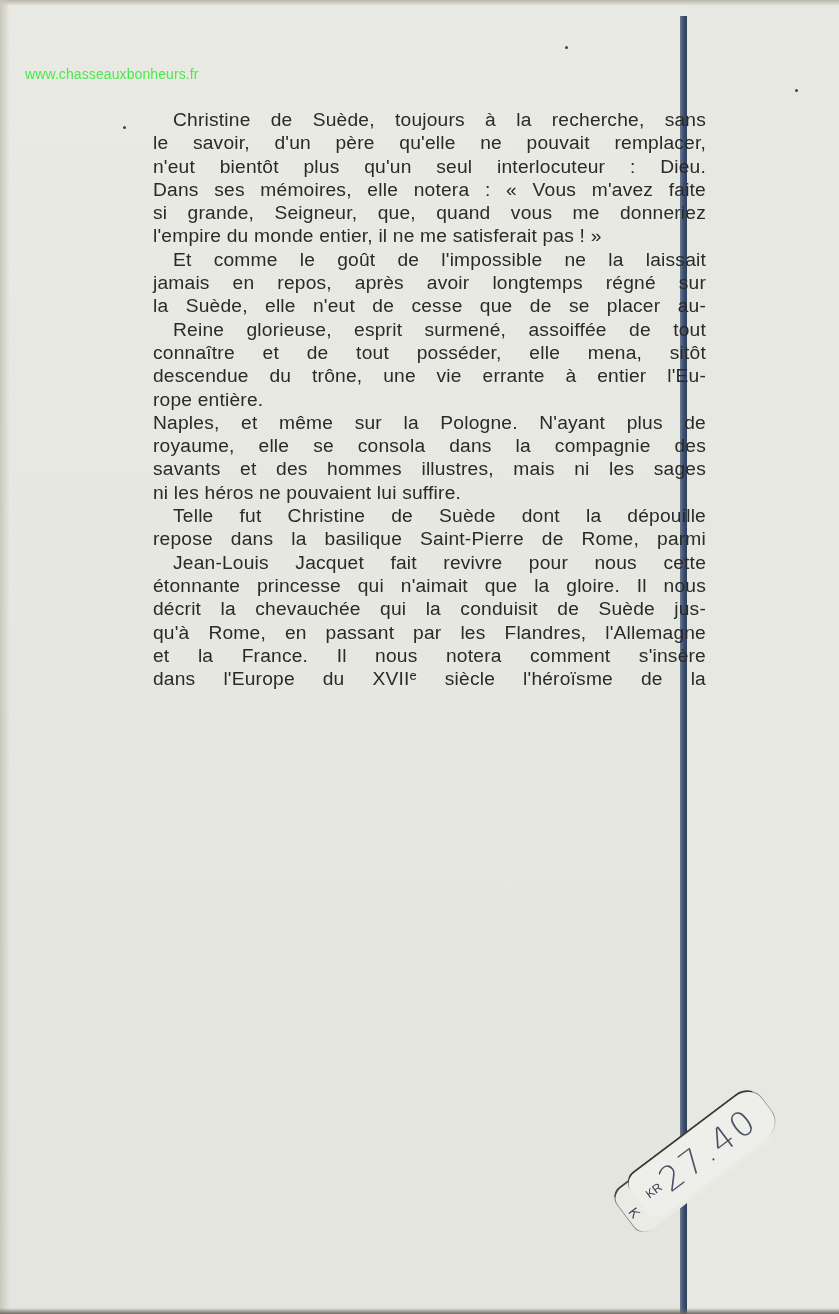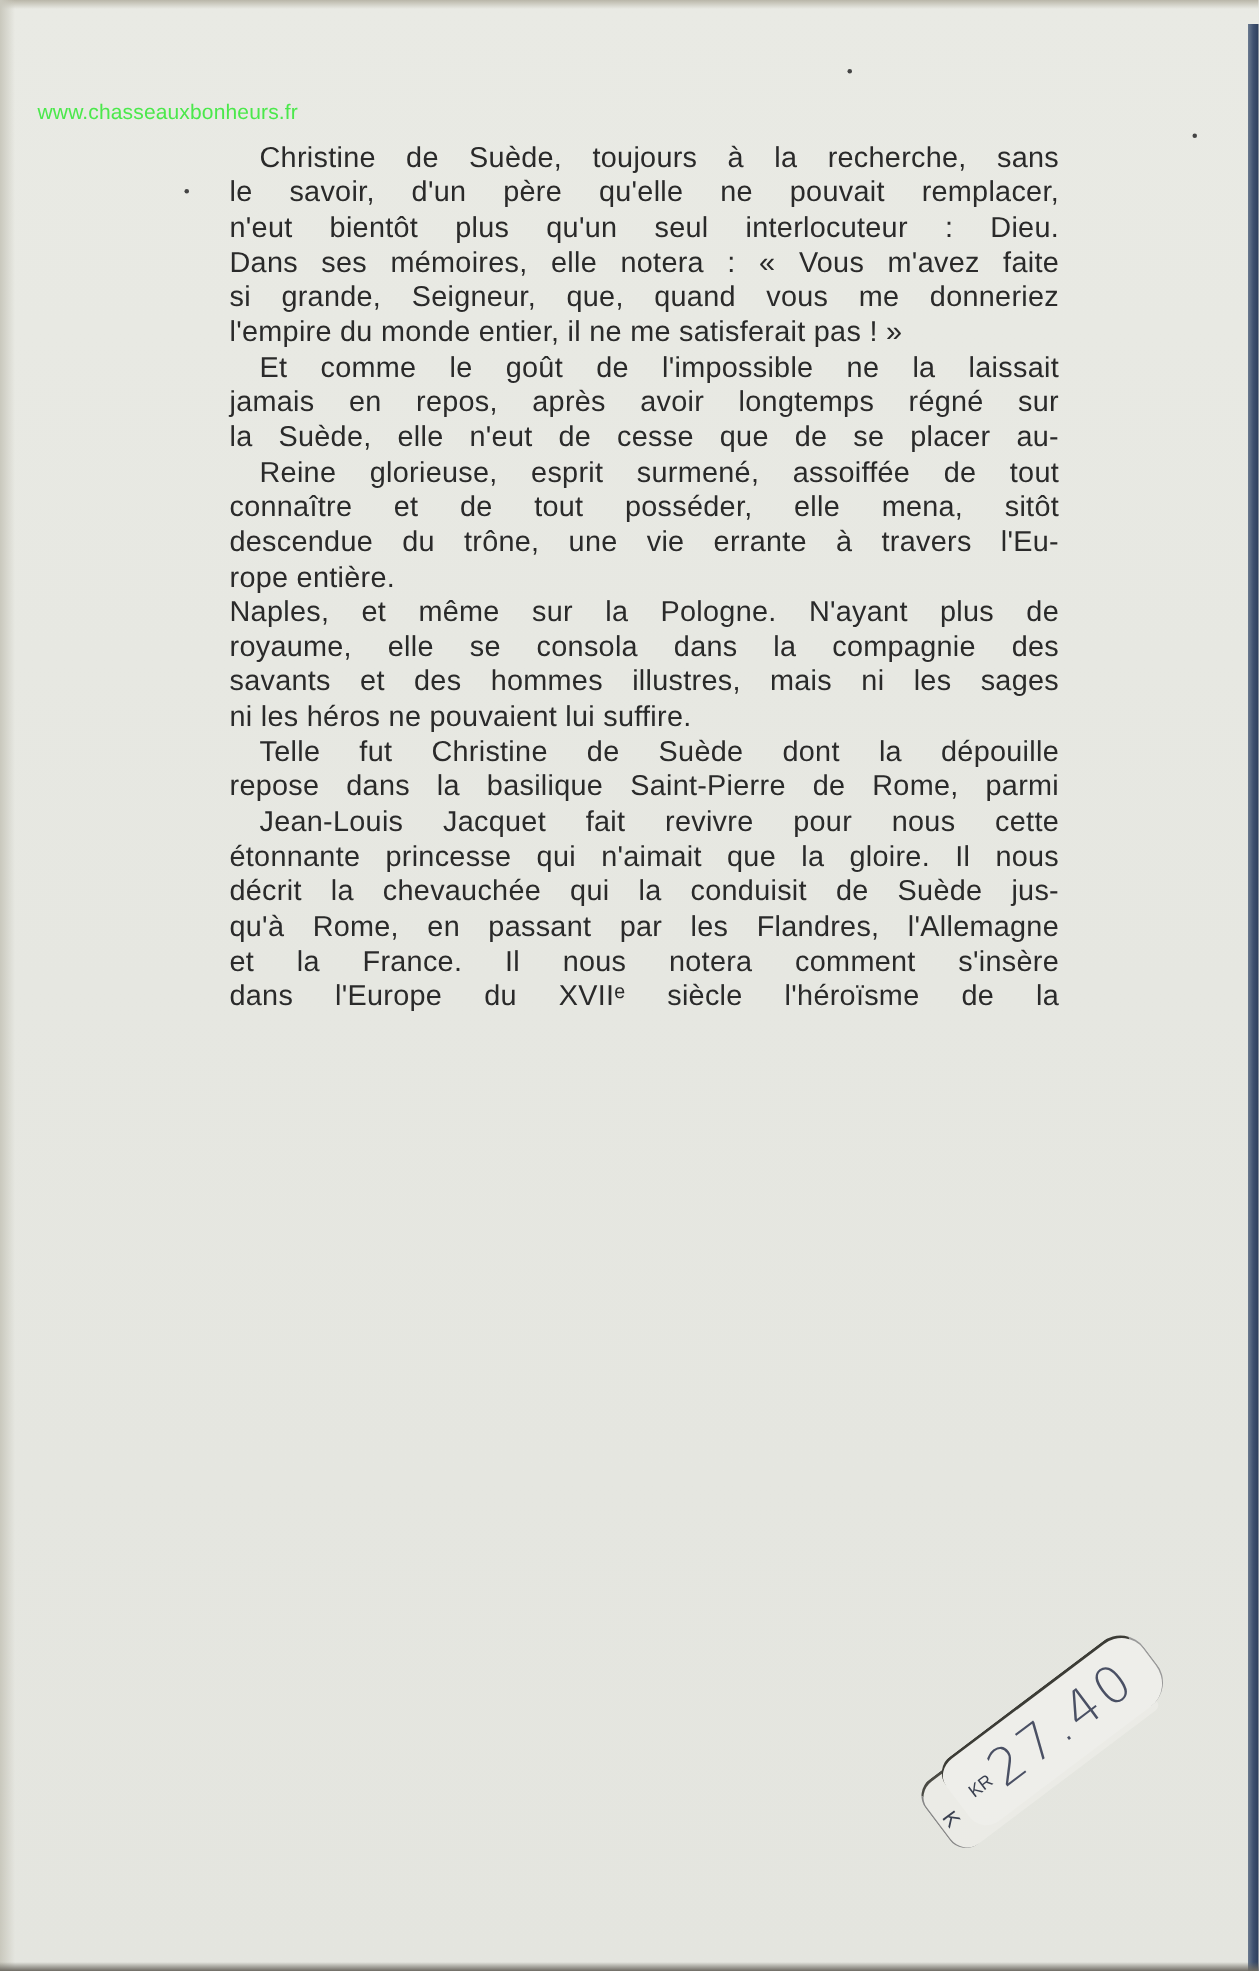--- a/index.html
+++ b/index.html
@@ -2,21 +2,21 @@
 <html><head>
 <meta charset="utf-8">
 <style>
   html, body { margin: 0; padding: 0; }
   body {
     width: 839px; height: 1314px; overflow: hidden; position: relative;
     background: #e7e8e2;
     font-family: "Liberation Sans", sans-serif;
   }
   .cover {
-    position: absolute; left: 0; top: 0; width: 839px; height: 1314px;
+    position: absolute; left: 0; top: 0; width: 687px; height: 1314px;
     background: linear-gradient(180deg, #e9eae4 0%, #e6e7e1 50%, #e4e5df 100%);
   }
   .spine-edge {
     position: absolute; right: 0; top: 16px; width: 7px; height: 1298px;
     background: linear-gradient(90deg, #6b7a8f 0%, #3f5170 50%, #2d3e5c 100%);
   }
   .top-edge {
     position: absolute; left: 0; top: 0; width: 839px; height: 6px;
     background: linear-gradient(180deg, #b9b6a8, rgba(230,230,224,0));
   }
@@ -26,21 +26,21 @@
   }
   .bottom-edge {
     position: absolute; left: 0; bottom: 0; width: 839px; height: 6px;
     background: linear-gradient(0deg, #6f6c64, rgba(230,230,224,0));
   }
   .watermark {
     position: absolute; left: 25px; top: 66px;
     color: #4be84b; font-size: 14px; letter-spacing: 0.1px;
   }
   .blurb {
-    position: absolute; left: 153px; top: 94px; width: 553px;
+    position: absolute; left: 153px; top: 108px; width: 553px;
     color: #2a2a2a; font-size: 19.2px; line-height: 23.3px;
     text-align: justify; letter-spacing: 0.2px;
   }
   .blurb .line { display: block; text-align: justify; text-align-last: justify; height: 23.3px; white-space: nowrap; }
   .blurb .line.last { text-align-last: left; }
   .para { margin: 0; }
   .sticker {
     position: absolute; left: 640px; top: 1180px; width: 180px; height: 56px;
     transform: rotate(-37deg); transform-origin: left bottom;
   }
@@ -92,21 +92,21 @@
         <span class="line last">l'empire du monde entier, il ne me satisferait pas ! »</span>
       </div>
       <div class="para">
         <span class="line" style="padding-left: 20px; text-indent: 0px;">Et comme le goût de l'impossible ne la laissait</span>
         <span class="line">jamais en repos, après avoir longtemps régné sur</span>
         <span class="line">la Suède, elle n'eut de cesse que de se placer au-</span>
       </div>
       <div class="para">
         <span class="line" style="padding-left: 20px; text-indent: 0px;">Reine glorieuse, esprit surmené, assoiffée de tout</span>
         <span class="line">connaître et de tout posséder, elle mena, sitôt</span>
-        <span class="line">descendue du trône, une vie errante à travers l'Eu-</span>
+        <span class="line">descendue du trône, une vie errante à entier l'Eu-</span>
         <span class="line last">rope entière.</span>
       </div>
       <div class="para">
         <span class="line">Naples, et même sur la Pologne. N'ayant plus de</span>
         <span class="line">royaume, elle se consola dans la compagnie des</span>
         <span class="line">savants et des hommes illustres, mais ni les sages</span>
         <span class="line last">ni les héros ne pouvaient lui suffire.</span>
       </div>
       <div class="para">
         <span class="line" style="padding-left: 20px; text-indent: 0px;">Telle fut Christine de Suède dont la dépouille</span>

